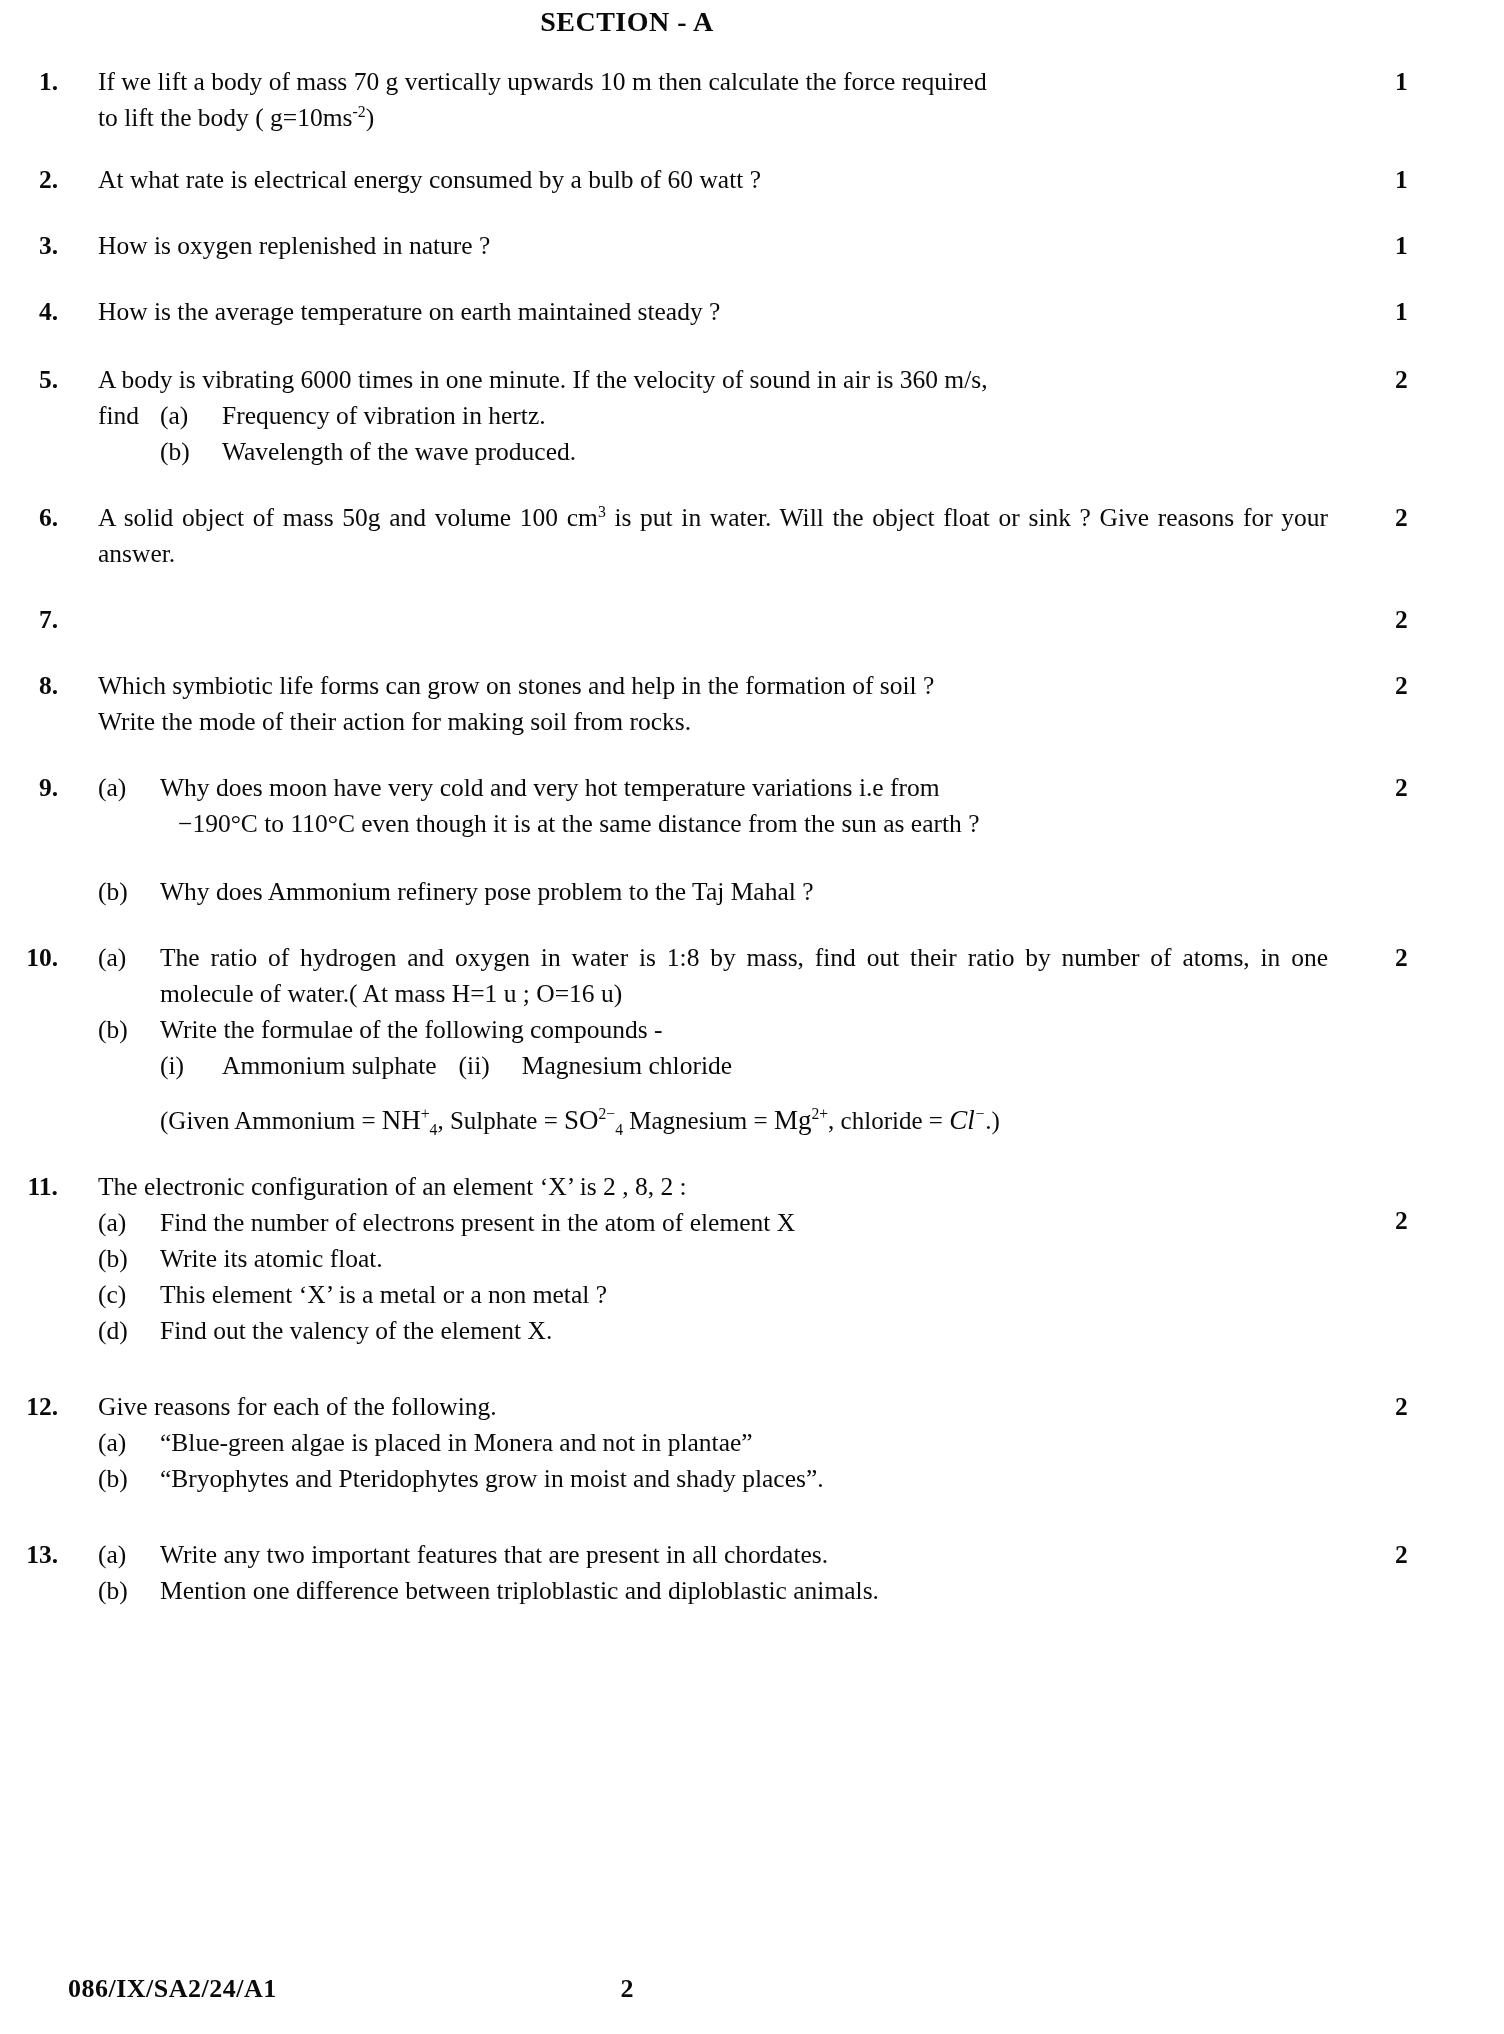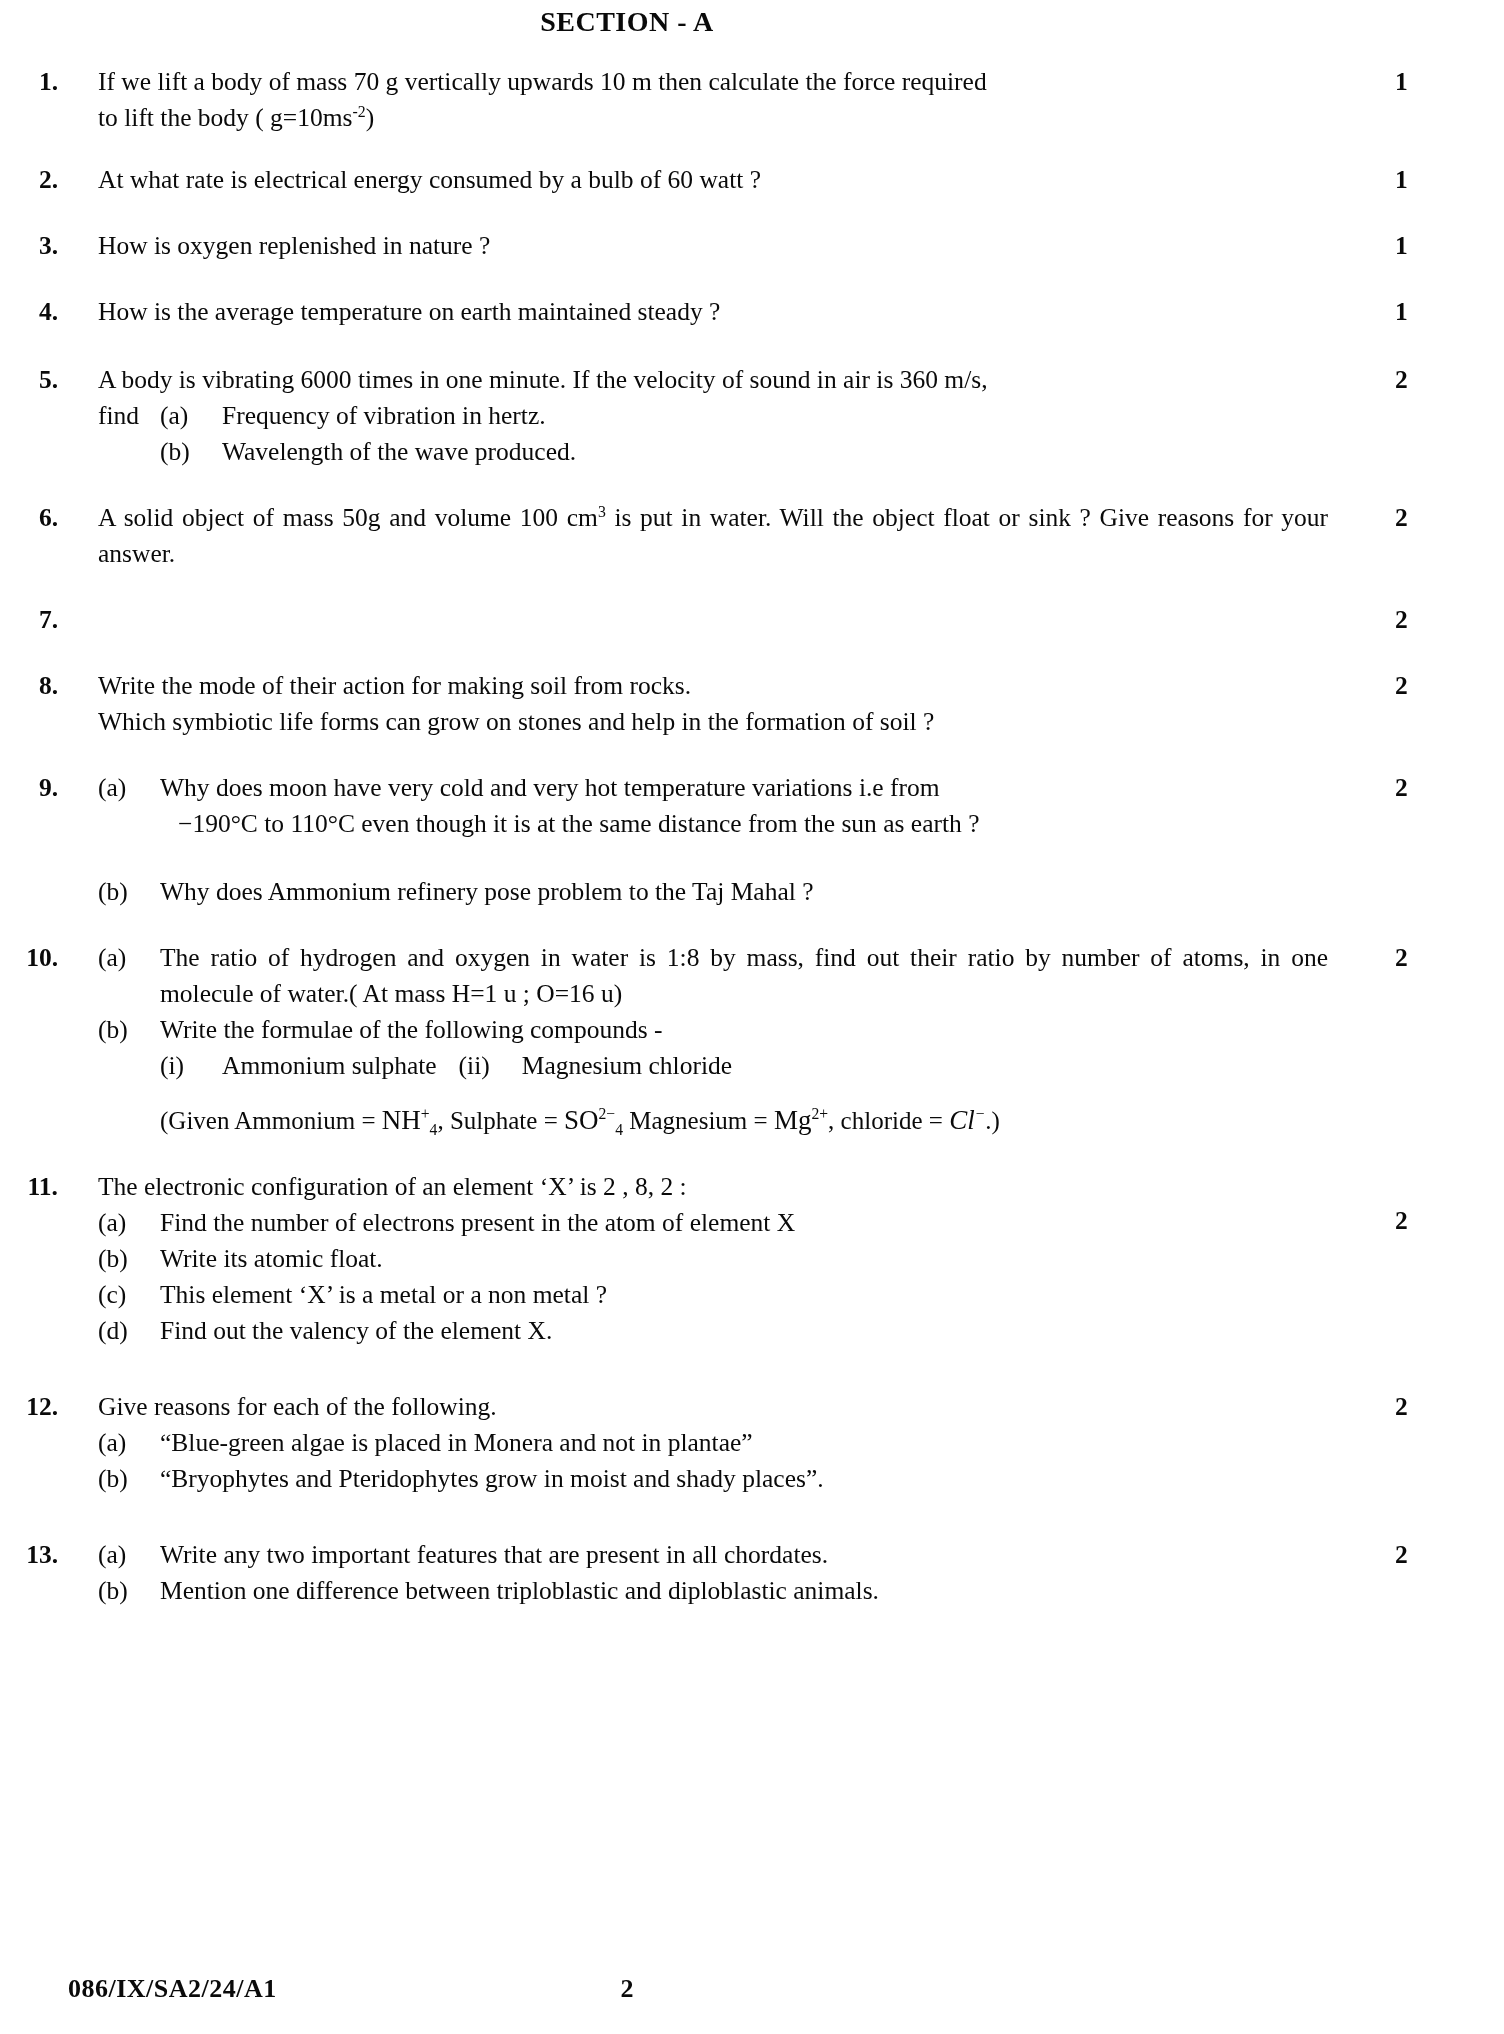--- a/index.html
+++ b/index.html
@@ -206,22 +206,22 @@
     </div>
 
     <div class="qrow" style="margin-bottom:30px;">
       <div class="qnum">7.</div>
       <div class="qmarks">2</div>
     </div>
 
     <div class="qrow" style="margin-bottom:30px;">
       <div class="qnum">8.</div>
       <div class="qbody">
+        <div>Which symbiotic life forms can grow on stones and help in the formation of soil ?</div>
         <div>Write the mode of their action for making soil from rocks.</div>
-        <div>Which symbiotic life forms can grow on stones and help in the formation of soil ?</div>
       </div>
       <div class="qmarks">2</div>
     </div>
 
     <div class="qrow" style="margin-bottom:30px;">
       <div class="qnum">9.</div>
       <div class="qbody">
         <div class="sub">
           <span class="sub-label">(a)</span>
           <span class="sub-text">

